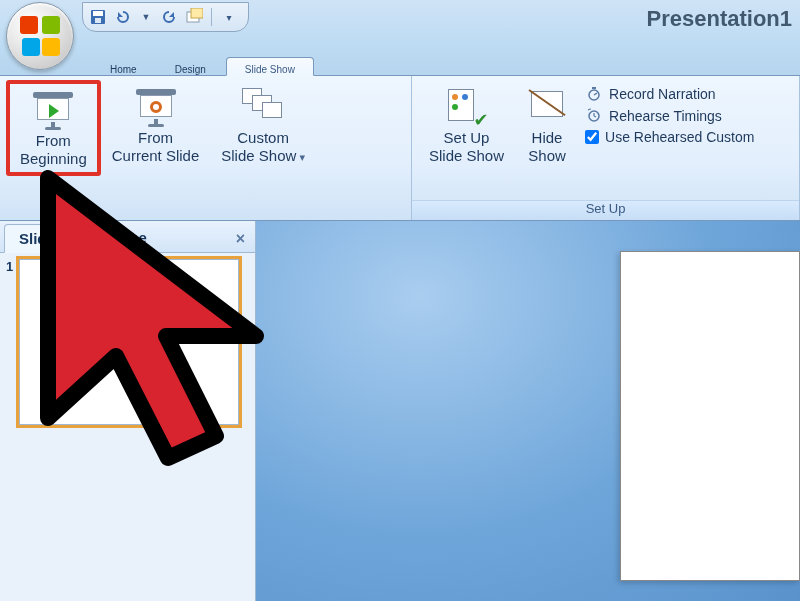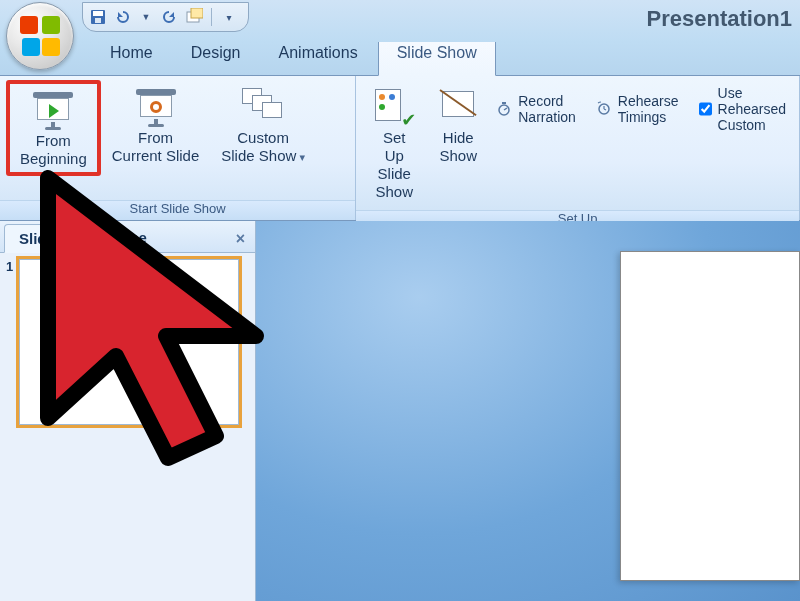--- a/index.html
+++ b/index.html
@@ -11,35 +11,35 @@
 .office-logo::before { content:""; position:absolute; left:0; top:0; width:18px; height:18px; background:#eb3c00; border-radius:3px; }
 .office-logo::after { content:""; position:absolute; right:0; top:0; width:18px; height:18px; background:#80bb00; border-radius:3px; box-shadow: -20px 22px 0 0 #00a6e8, 0 22px 0 0 #ffba00; }
 
 .qat { margin-left:82px; height:30px; background: linear-gradient(to bottom,#e9f2fb,#d6e6f5); border:1px solid #8fa9c4; border-radius:0 0 14px 14px; display:flex; align-items:center; padding:0 10px 0 6px; gap:6px; margin-top:-8px; }
 .qat-icon { width:18px; height:18px; display:flex; align-items:center; justify-content:center; color:#3c5a86; font-size:14px; }
 .qat-sep { width:1px; height:18px; background:#9db5ce; margin:0 2px; }
 
 .window-title { position:absolute; right:8px; top:6px; font-size:22px; color:#42586f; font-weight:700; }
 
 .tabs { height:34px; background:linear-gradient(to bottom,#bedcf3,#b6d5ee); display:flex; align-items:flex-end; padding-left:92px; gap:2px; border-bottom:1px solid #7898bd; }
-.tab { padding:6px 18px 13px; color:#1e395b; font-size:16px; cursor:pointer; border-top-left-radius:4px; border-top-right-radius:4px; }
+.tab { padding:6px 18px 0; color:#1e395b; font-size:10px; cursor:pointer; border-top-left-radius:4px; border-top-right-radius:4px; }
 .tab.active { background:linear-gradient(to bottom,#f6faff,#eef6fe); border:1px solid #7898bd; border-bottom:1px solid #eef6fe; margin-bottom:-1px; color:#3b5a82; font-weight:400; }
 
 .ribbon { height:145px; background:linear-gradient(to bottom,#eef6fe 0%,#e3effd 60%,#cfe3f6 100%); display:flex; border-bottom:1px solid #7898bd; }
 .ribbon-group { display:flex; flex-direction:column; border-right:1px solid #a8c3e0; position:relative; }
 .group-body { flex:1; display:flex; align-items:flex-start; padding:4px 6px; }
 .group-label { height:20px; text-align:center; color:#3b5a82; font-size:13px; background:linear-gradient(to bottom,#d9eafd,#c6def6); border-top:1px solid #bcd5ed; }
 
 .ribbon-btn { display:flex; flex-direction:column; align-items:center; padding:4px 10px; cursor:pointer; border:1px solid transparent; border-radius:3px; }
 .ribbon-btn.highlighted { border:4px solid #e03228; }
 .ribbon-icon { width:42px; height:42px; display:flex; align-items:center; justify-content:center; margin-bottom:2px; }
 .ribbon-btn .lbl { text-align:center; line-height:1.2; color:#1e395b; font-size:15px; white-space:pre-line; }
 .dropdown-caret::after { content:" ▾"; font-size:11px; color:#4b6a93; }
 
-.ribbon-list { display:flex; flex-direction:row; gap:14px; padding:4px 4px; }
+.ribbon-list { display:flex; flex-direction:column; gap:2px; padding:4px 4px; }
 .ribbon-list-item { display:flex; align-items:center; gap:6px; color:#1e395b; font-size:14px; cursor:pointer; padding:1px 2px; }
 .ribbon-list-item input[type=checkbox]{ width:14px; height:14px; }
 .small-icon { width:18px; height:18px; display:flex; align-items:center; justify-content:center; }
 
 .projector-screen { width:40px; height:34px; position:relative; }
 .projector-screen .bar { position:absolute; top:0; left:0; width:40px; height:6px; background:#6e829a; border-radius:2px; }
 .projector-screen .canvas { position:absolute; top:6px; left:4px; width:32px; height:22px; background:#fff; border:1px solid #8a9bad; }
 .projector-screen .stand { position:absolute; bottom:-2px; left:18px; width:4px; height:6px; background:#6e829a; }
 .projector-screen .base { position:absolute; bottom:-4px; left:12px; width:16px; height:3px; background:#6e829a; border-radius:2px; }
 .play-triangle { width:0; height:0; border-left:10px solid #2fa82f; border-top:7px solid transparent; border-bottom:7px solid transparent; position:absolute; left:16px; top:12px; }
@@ -112,21 +112,20 @@
       </div>
     <div class="qat-sep"></div>
     <div class="qat-icon" style="font-size:10px;">▾</div>
   </div>
   <div class="window-title">Presentation1</div>
 </div>
 
 <div class="tabs">
   <div class="tab">Home</div>
   <div class="tab">Design</div>
-  <div class="tab">Animations</div>
   <div class="tab active">Slide Show</div>
 </div>
 
 <div class="ribbon">
   <div class="ribbon-group" style="width:412px;">
     <div class="group-body">
       <div class="ribbon-btn highlighted">
         <div class="ribbon-icon">
           <div class="projector-screen">
               <div class="bar"></div>
@@ -157,21 +156,20 @@
           <div class="multi-screen">
               <div class="s1"></div>
               <div class="s2"></div>
               <div class="s3"></div>
             </div>
         </div>
         <div class="lbl dropdown-caret">Custom
 Slide Show</div>
       </div>
     </div>
-    <div class="group-label">Start Slide Show</div>
   </div>
 
   <div class="ribbon-group" style="flex:1;">
     <div class="group-body">
       <div class="ribbon-btn">
         <div class="ribbon-icon">
           <div class="setup-icon">
               <div class="sheet"></div>
               <div class="tick">✔</div>
             </div>

